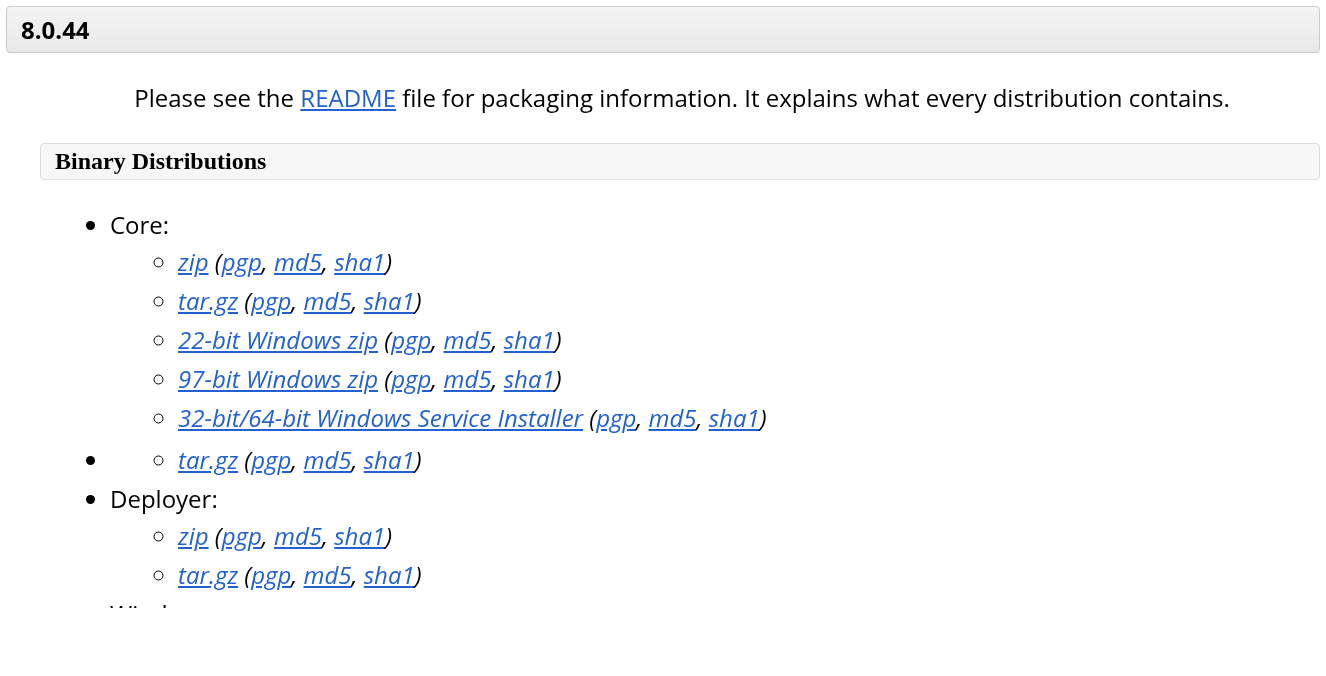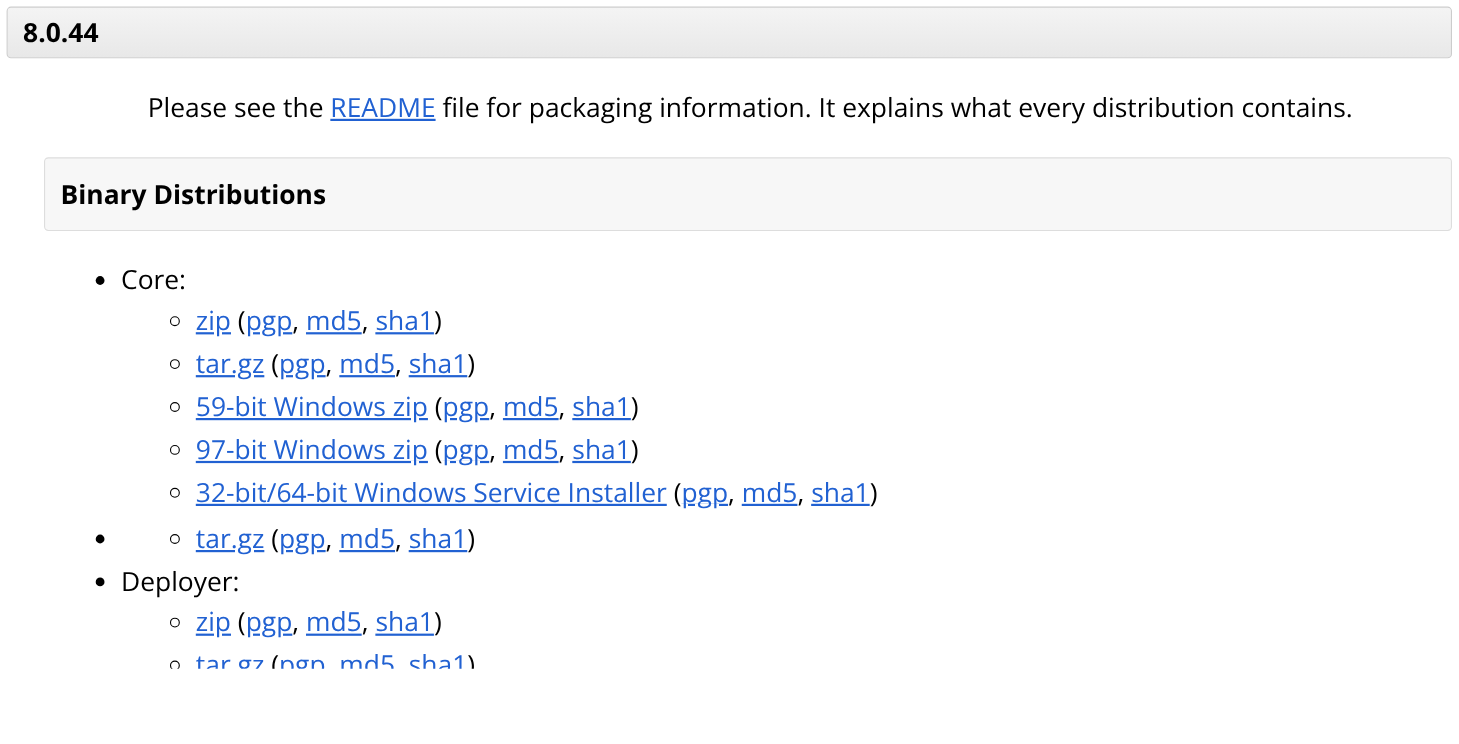--- a/index.html
+++ b/index.html
@@ -26,40 +26,42 @@
     text-align: center;
   }
   a {
     color: #2161d2;
     text-decoration: underline;
   }
   .section-header {
     background: #f7f7f7;
     border: 1px solid #ddd;
     border-radius: 4px;
-    padding: 16px 14px;
+    padding: 4px 14px;
     margin: 0 6px 0 40px;
     font-weight: 700;
+    font-family: Liberation Serif, serif;
   }
   ul.top {
     list-style-type: disc;
     margin: 28px 16px 0 70px;
     padding-left: 40px;
   }
   ul.top > li {
     margin-bottom: 2px;
   }
   ul.sub {
     list-style-type: circle;
     margin: 2px 0 4px 28px;
     padding-left: 40px;
   }
   ul.sub > li {
     margin-bottom: 2px;
     line-height: 1.55;
+    font-style: italic;
   }
   .cat-label {
     color: #000;
   }
   .paren {
     color: #000;
   }
   .cutoff {
     overflow: hidden;
     height: 608px;
@@ -88,21 +90,21 @@
     <ul class="sub">
       <li>
         <a href="#">zip</a>
         <span class="paren"> (</span><a href="#">pgp</a><span class="paren">, </span><a href="#">md5</a><span class="paren">, </span><a href="#">sha1</a><span class="paren">)</span>
       </li>
       <li>
         <a href="#">tar.gz</a>
         <span class="paren"> (</span><a href="#">pgp</a><span class="paren">, </span><a href="#">md5</a><span class="paren">, </span><a href="#">sha1</a><span class="paren">)</span>
       </li>
       <li>
-        <a href="#">59-bit Windows zip</a>
+        <a href="#">22-bit Windows zip</a>
         <span class="paren"> (</span><a href="#">pgp</a><span class="paren">, </span><a href="#">md5</a><span class="paren">, </span><a href="#">sha1</a><span class="paren">)</span>
       </li>
       <li>
         <a href="#">97-bit Windows zip</a>
         <span class="paren"> (</span><a href="#">pgp</a><span class="paren">, </span><a href="#">md5</a><span class="paren">, </span><a href="#">sha1</a><span class="paren">)</span>
       </li>
       <li>
         <a href="#">32-bit/64-bit Windows Service Installer</a>
         <span class="paren"> (</span><a href="#">pgp</a><span class="paren">, </span><a href="#">md5</a><span class="paren">, </span><a href="#">sha1</a><span class="paren">)</span>
       </li>

